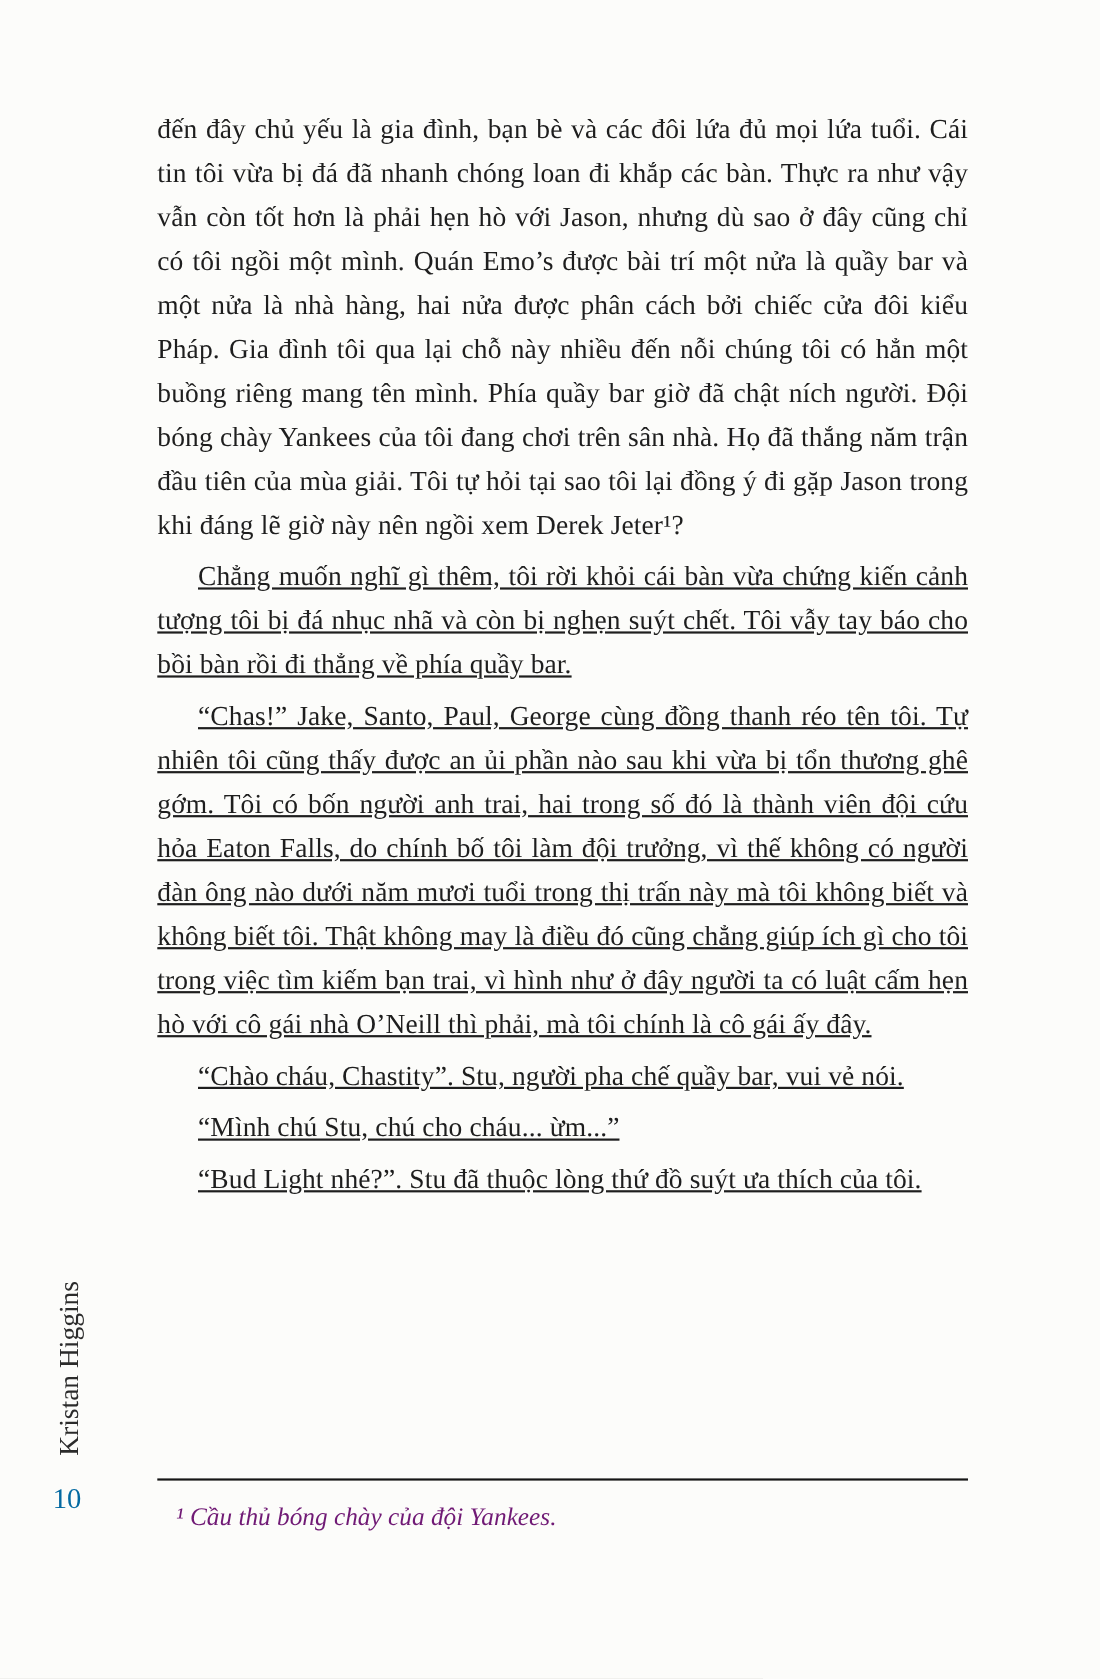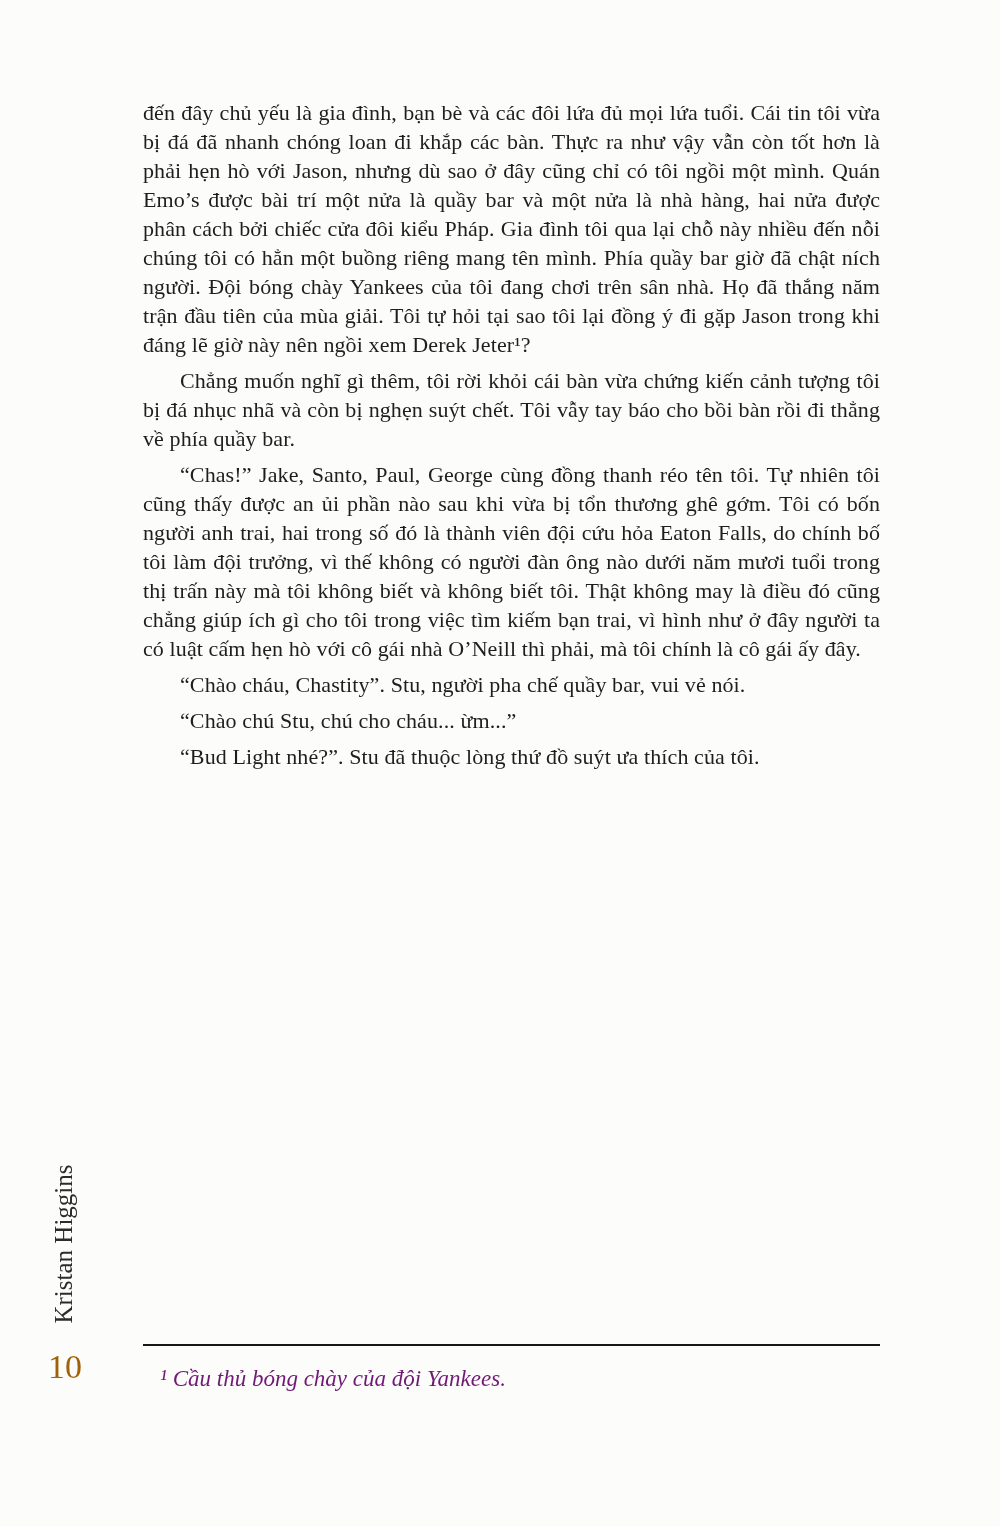--- a/index.html
+++ b/index.html
@@ -18,47 +18,48 @@
     color: #1e1e1e;
   }
   .text-block {
     position: absolute;
     left: 143px;
     top: 98px;
     width: 737px;
   }
   .text-block p {
     margin: 0 0 7px 0;
-    font-size: 22px;
-    line-height: 29px;
+    font-size: 25px;
+    line-height: 40px;
     text-align: justify;
     letter-spacing: 0.1px;
   }
   .text-block p.indent {
     text-indent: 37px;
+    text-decoration: underline;
   }
   .spine-author {
     position: absolute;
     left: -36px;
     top: 1228px;
     width: 200px;
     height: 32px;
     line-height: 32px;
     text-align: center;
     transform: rotate(-90deg);
     font-size: 25px;
     color: #2b2b2b;
     white-space: nowrap;
   }
   .page-number {
     position: absolute;
     left: 48px;
     top: 1348px;
-    font-size: 34px;
-    color: #a16207;
+    font-size: 26px;
+    color: #0369a1;
   }
   .footnote-area {
     position: absolute;
     left: 143px;
     top: 1344px;
     width: 737px;
   }
   .footnote-rule {
     border: none;
     border-top: 2px solid #161616;
@@ -80,21 +81,21 @@
 
   <div class="spine-author">Kristan Higgins</div>
 
   <div class="page-number">10</div>
 
   <div class="text-block">
     <p>đến đây chủ yếu là gia đình, bạn bè và các đôi lứa đủ mọi lứa tuổi. Cái tin tôi vừa bị đá đã nhanh chóng loan đi khắp các bàn. Thực ra như vậy vẫn còn tốt hơn là phải hẹn hò với Jason, nhưng dù sao ở đây cũng chỉ có tôi ngồi một mình. Quán Emo’s được bài trí một nửa là quầy bar và một nửa là nhà hàng, hai nửa được phân cách bởi chiếc cửa đôi kiểu Pháp. Gia đình tôi qua lại chỗ này nhiều đến nỗi chúng tôi có hẳn một buồng riêng mang tên mình. Phía quầy bar giờ đã chật ních người. Đội bóng chày Yankees của tôi đang chơi trên sân nhà. Họ đã thắng năm trận đầu tiên của mùa giải. Tôi tự hỏi tại sao tôi lại đồng ý đi gặp Jason trong khi đáng lẽ giờ này nên ngồi xem Derek Jeter¹?</p>
     <p class="indent">Chẳng muốn nghĩ gì thêm, tôi rời khỏi cái bàn vừa chứng kiến cảnh tượng tôi bị đá nhục nhã và còn bị nghẹn suýt chết. Tôi vẫy tay báo cho bồi bàn rồi đi thẳng về phía quầy bar.</p>
     <p class="indent">“Chas!” Jake, Santo, Paul, George cùng đồng thanh réo tên tôi. Tự nhiên tôi cũng thấy được an ủi phần nào sau khi vừa bị tổn thương ghê gớm. Tôi có bốn người anh trai, hai trong số đó là thành viên đội cứu hỏa Eaton Falls, do chính bố tôi làm đội trưởng, vì thế không có người đàn ông nào dưới năm mươi tuổi trong thị trấn này mà tôi không biết và không biết tôi. Thật không may là điều đó cũng chẳng giúp ích gì cho tôi trong việc tìm kiếm bạn trai, vì hình như ở đây người ta có luật cấm hẹn hò với cô gái nhà O’Neill thì phải, mà tôi chính là cô gái ấy đây.</p>
     <p class="indent">“Chào cháu, Chastity”. Stu, người pha chế quầy bar, vui vẻ nói.</p>
-    <p class="indent">“Chào chú Stu, chú cho cháu... ừm...”</p>
+    <p class="indent">“Mình chú Stu, chú cho cháu... ừm...”</p>
     <p class="indent">“Bud Light nhé?”. Stu đã thuộc lòng thứ đồ suýt ưa thích của tôi.</p>
   </div>
 
   <div class="footnote-area">
     <hr class="footnote-rule">
     <p class="footnote">¹ Cầu thủ bóng chày của đội Yankees.</p>
   </div>
 
 </div>
 

